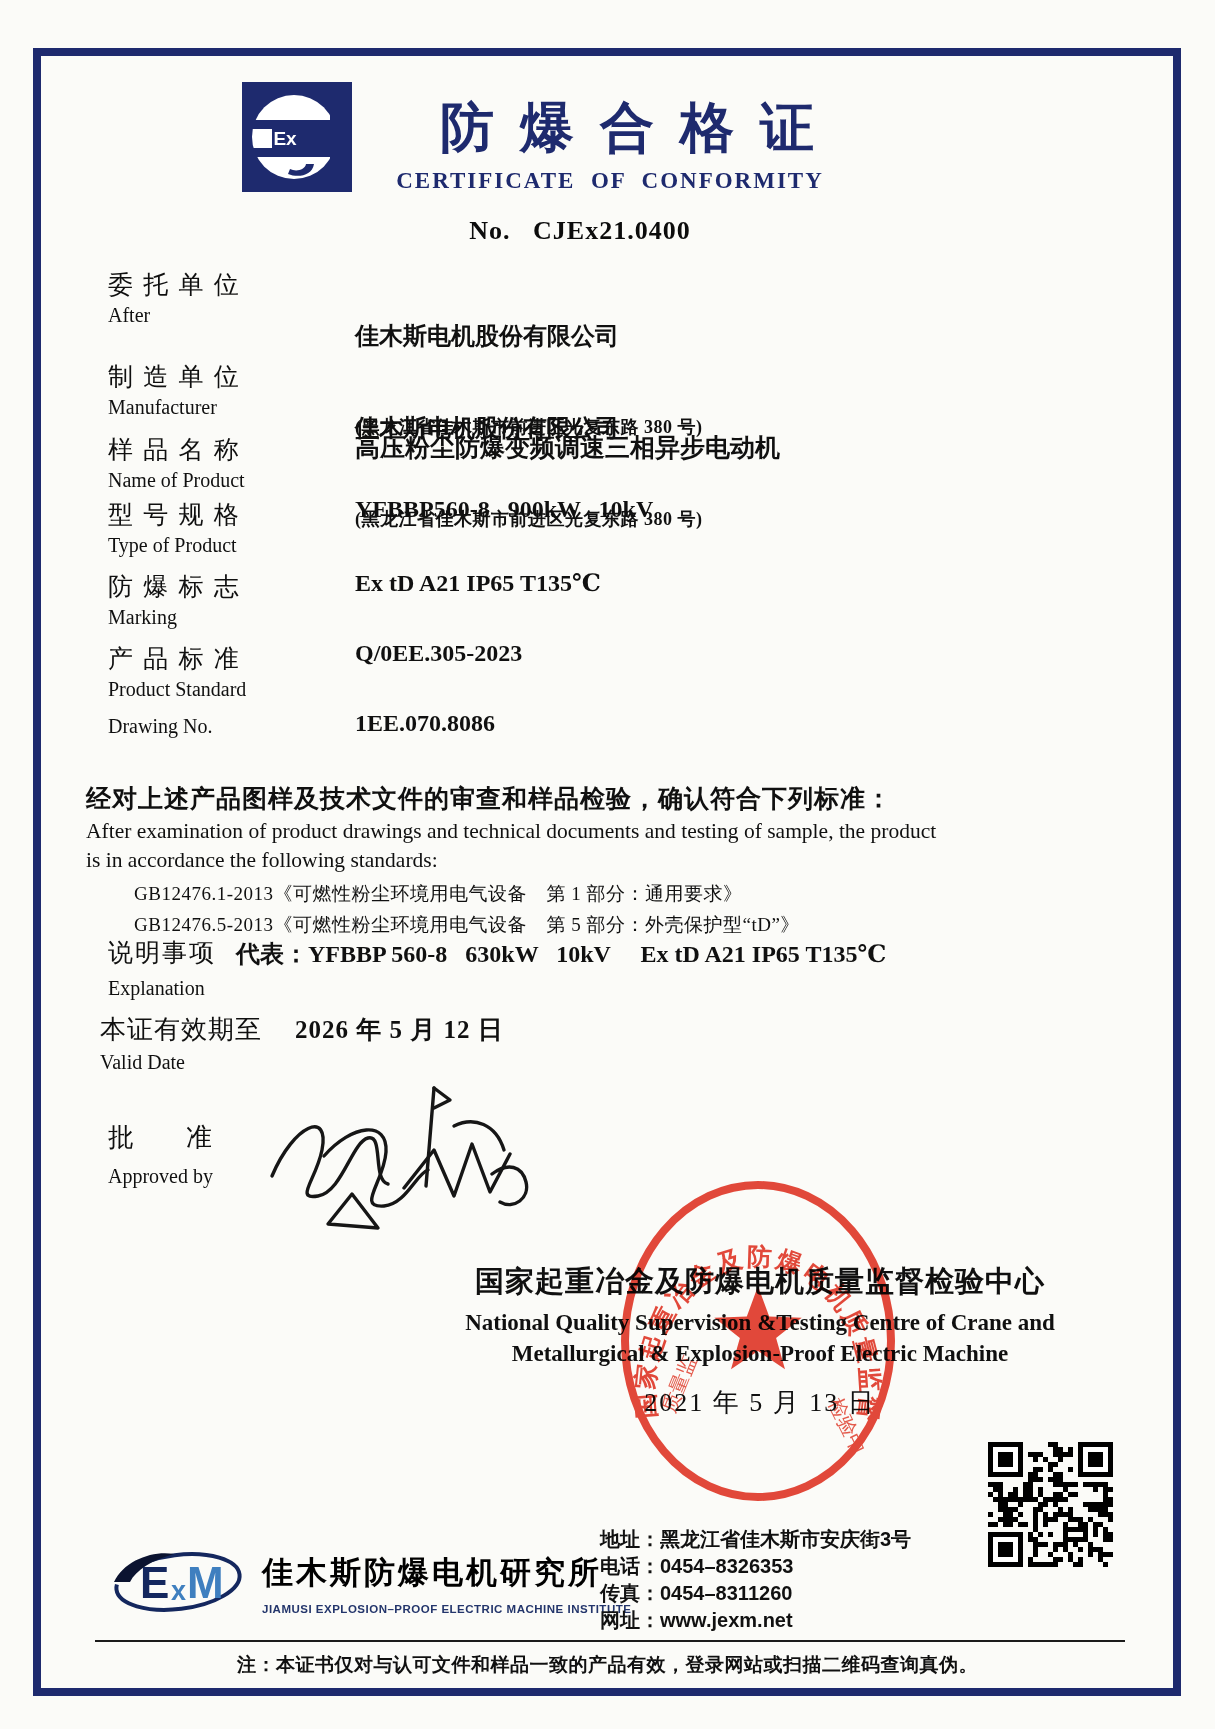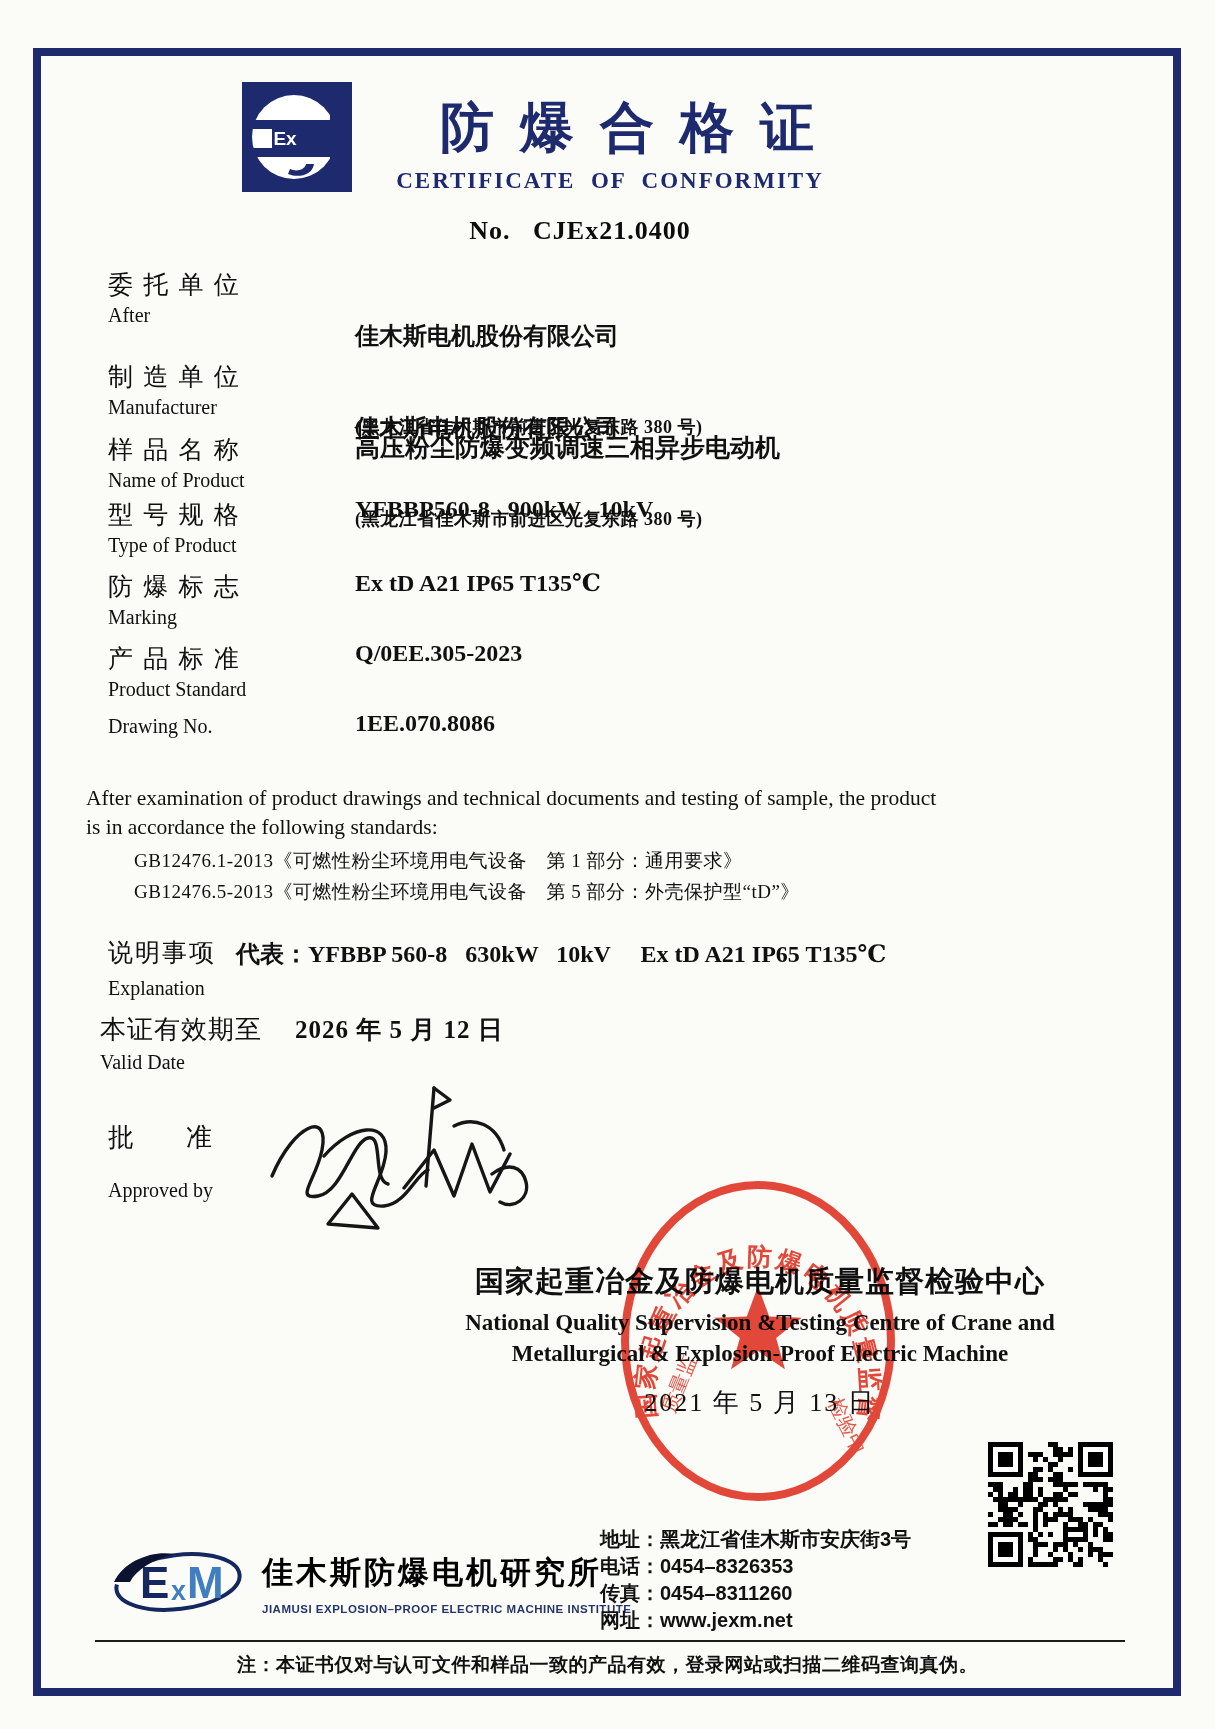--- a/index.html
+++ b/index.html
@@ -42,21 +42,21 @@
   .std-line{font-size:19px;padding-left:48px;margin-top:5px;letter-spacing:0.5px;}
   .exp-row{position:absolute;left:108px;top:936px;width:1010px;}
   .exp-value{position:absolute;left:128px;top:2px;width:860px;font-size:24px;font-weight:bold;white-space:pre-wrap;}
   
   .valid-row{position:absolute;left:100px;top:1012px;}
   .valid-label{font-size:26px;letter-spacing:1px;}
   .valid-en{font-size:20px;margin-top:4px;}
   .valid-value{position:absolute;left:195px;top:1px;font-size:25px;font-weight:bold;white-space:nowrap;letter-spacing:1px;}
   .appr-row{position:absolute;left:108px;top:1120px;}
   .appr-label{font-size:26px;white-space:pre-wrap;}
-  .appr-en{font-size:20px;margin-top:24px;}
+  .appr-en{font-size:20px;margin-top:10px;}
   .signature{position:absolute;left:256px;top:1066px;width:290px;height:175px;}
   
   .issuer{position:absolute;left:410px;top:1262px;width:700px;text-align:center;}
   .issuer-cn{font-size:29px;font-weight:600;letter-spacing:1px;}
   .issuer-en{font-size:23px;font-weight:bold;line-height:31px;margin-top:5px;}
   .issue-date{font-size:26px;font-weight:500;margin-top:16px;letter-spacing:2px;}
   .stamp{position:absolute;left:616px;top:1176px;width:284px;height:330px;opacity:.88;mix-blend-mode:multiply;}
   .qr{position:absolute;left:988px;top:1442px;width:125px;height:125px;}
   
   .flogo{position:absolute;left:108px;top:1548px;width:140px;height:68px;}
@@ -128,20 +128,21 @@
   <div class="flabel-cn">产 品 标 准</div>
   <div class="flabel-en">Product Standard</div>
   <div class="fvalue">Q/0EE.305-2023</div>
 </div>
 <div class="frow r7">
   <div class="flabel-en">Drawing No.</div>
   <div class="fvalue">1EE.070.8086</div>
 </div>
 
 <div class="statement">
+  <div class="st-cn">经对上述产品图样及技术文件的审查和样品检验，确认符合下列标准：</div>
   <div class="st-en">After examination of product drawings and technical documents and testing of sample, the product</div>
   <div class="st-en">is in accordance the following standards:</div>
   <div class="standards">
     <div class="std-line">GB12476.1-2013《可燃性粉尘环境用电气设备　第 1 部分：通用要求》</div>
     <div class="std-line">GB12476.5-2013《可燃性粉尘环境用电气设备　第 5 部分：外壳保护型“tD”》</div>
   </div>
 </div>
 
 <div class="exp-row">
   <div class="flabel-cn">说明事项</div>

